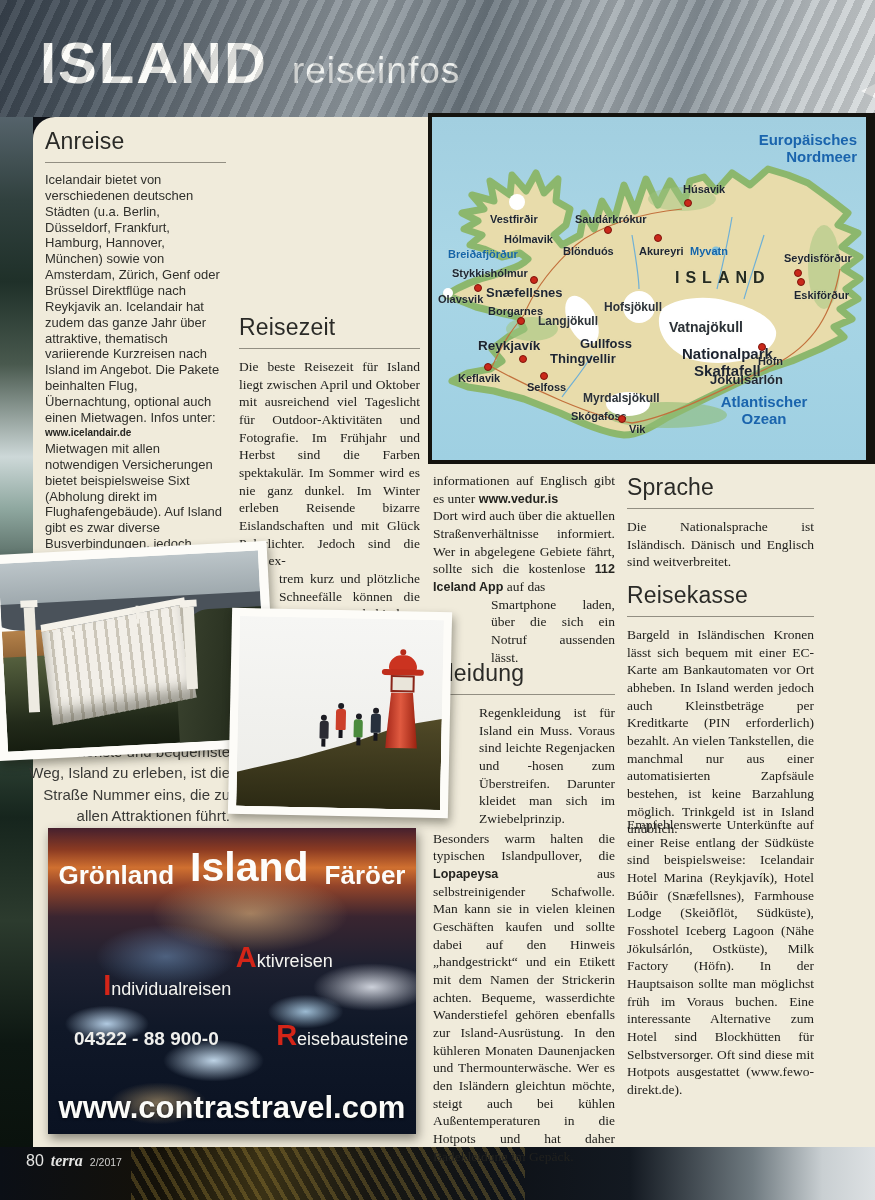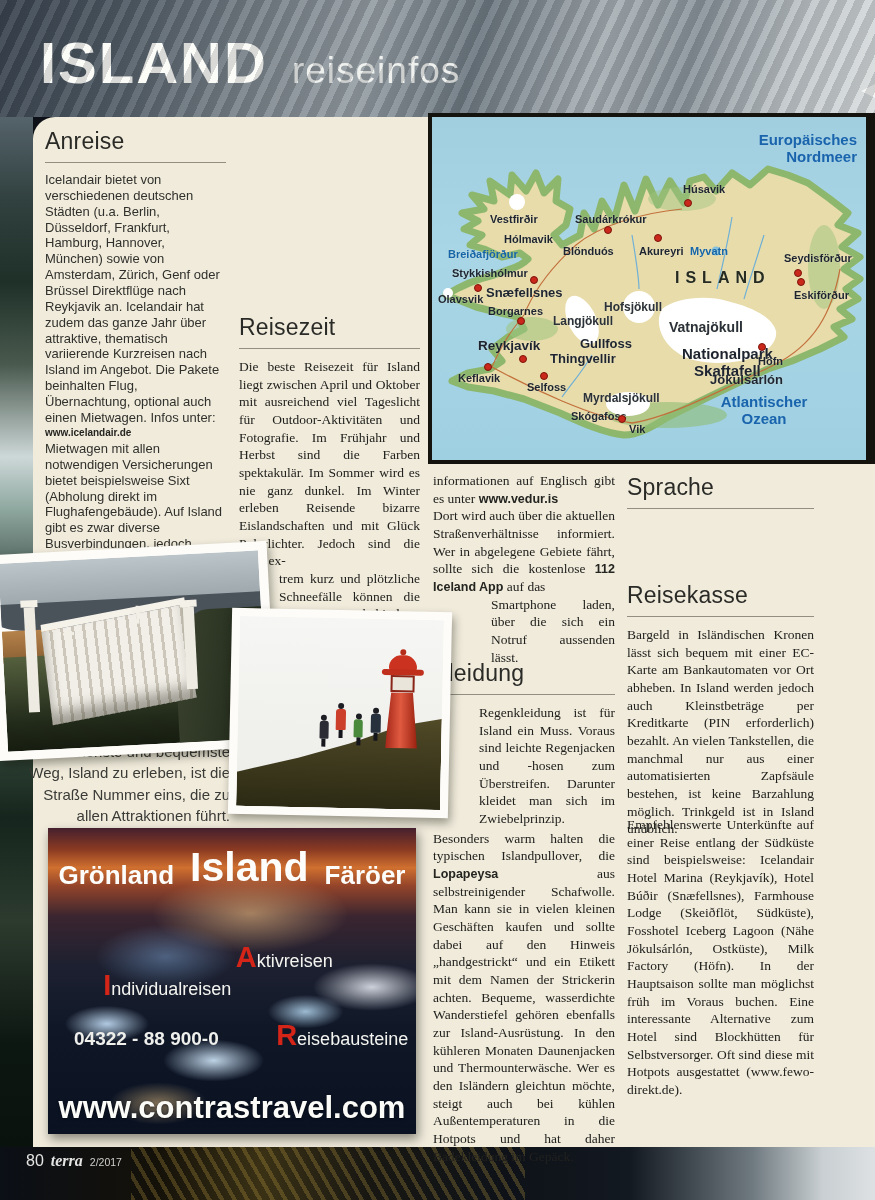--- a/index.html
+++ b/index.html
@@ -183,21 +183,21 @@
           <div class="maplabel country" style="left: 243px; top: 152px;">ISLAND</div>
           <span class="towndot" style="left: 366px; top: 156px;"></span>
           <div class="maplabel town" style="left: 352px; top: 135px;">Seydisförður</div>
           <span class="towndot" style="left: 369px; top: 165px;"></span>
           <div class="maplabel town" style="left: 362px; top: 172px;">Eskiförður</div>
           <span class="towndot" style="left: 46px; top: 171px;"></span>
           <div class="maplabel town" style="left: 6px; top: 176px;">Olavsvik</div>
           <div class="maplabel town small" style="left: 54px; top: 168px;">Snæfellsnes</div>
           <span class="towndot" style="left: 89px; top: 204px;"></span>
           <div class="maplabel town" style="left: 56px; top: 188px;">Borgarnes</div>
-          <div class="maplabel glacier" style="left: 121px; top: 197px;">Langjökull</div>
+          <div class="maplabel glacier" style="left: 106px; top: 197px;">Langjökull</div>
           <div class="maplabel glacier" style="left: 172px; top: 183px;">Hofsjökull</div>
           <div class="maplabel glacier big-glacier" style="left: 237px; top: 202px;">Vatnajökull</div>
           <span class="towndot" style="left: 91px; top: 242px;"></span>
           <div class="maplabel town big" style="left: 46px; top: 221px;">Reykjavík</div>
           <div class="maplabel town small" style="left: 148px; top: 219px;">Gullfoss</div>
           <div class="maplabel town small" style="left: 118px; top: 234px;">Thingvellir</div>
           <div class="maplabel park" style="left: 250px; top: 228px;">Nationalpark<br>Skaftafell</div>
           <span class="towndot" style="left: 330px; top: 230px;"></span>
           <div class="maplabel town" style="left: 326px; top: 238px;">Höfn</div>
           <div class="maplabel town small" style="left: 278px; top: 255px;">Jökulsárlón</div>
@@ -243,20 +243,23 @@
   <div class="col" style="left:433px;top:660px;width:182px;">
     <h2>Kleidung</h2>
     <div class="serif">
       <p><span class="wrapfloat" style="width:46px;height:114px;"></span><span>Regenkleidung ist für Island ein Muss. Voraus sind leichte Regenjacken und -hosen zum Überstreifen. Darunter kleidet man sich im Zwiebelprinzip.</span></p>
       <p><span>Besonders warm halten die typischen Islandpullover, die </span><span class="boldsans">Lopapeysa</span><span> aus selbstreinigender Schafwolle. Man kann sie in vielen kleinen Geschäften kaufen und sollte dabei auf den Hinweis „handgestrickt“ und ein Etikett mit dem Namen der Strickerin achten. Bequeme, wasserdichte Wanderstiefel gehören ebenfalls zur Island-Ausrüstung. In den kühleren Monaten Daunenjacken und Thermounterwäsche. Wer es den Isländern gleichtun möchte, steigt auch bei kühlen Außentemperaturen in die Hotpots und hat daher Badekleidung im Gepäck.</span></p>
     </div>
   </div>
 
   <div class="col" style="left:627px;top:474px;width:187px;">
     <h2>Sprache</h2>
+    <div class="serif">
+        <p>Die Nationalsprache ist Isländisch. Dänisch und Englisch sind weitverbreitet.</p>
+      </div>
   </div>
 
   <div class="col" style="left:627px;top:582px;width:187px;">
     <h2>Reisekasse</h2>
     <div class="serif">
         <p>Bargeld in Isländischen Kronen lässt sich bequem mit einer EC-Karte am Bankautomaten vor Ort abheben. In Island werden jedoch auch Kleinstbeträge per Kreditkarte (PIN erforderlich) bezahlt. An vielen Tankstellen, die manchmal nur aus einer automatisierten Zapfsäule bestehen, ist keine Barzahlung möglich. Trinkgeld ist in Island unüblich.</p>
       </div>
   </div>
 
   <div class="col" style="left:627px;top:816px;width:187px;">

